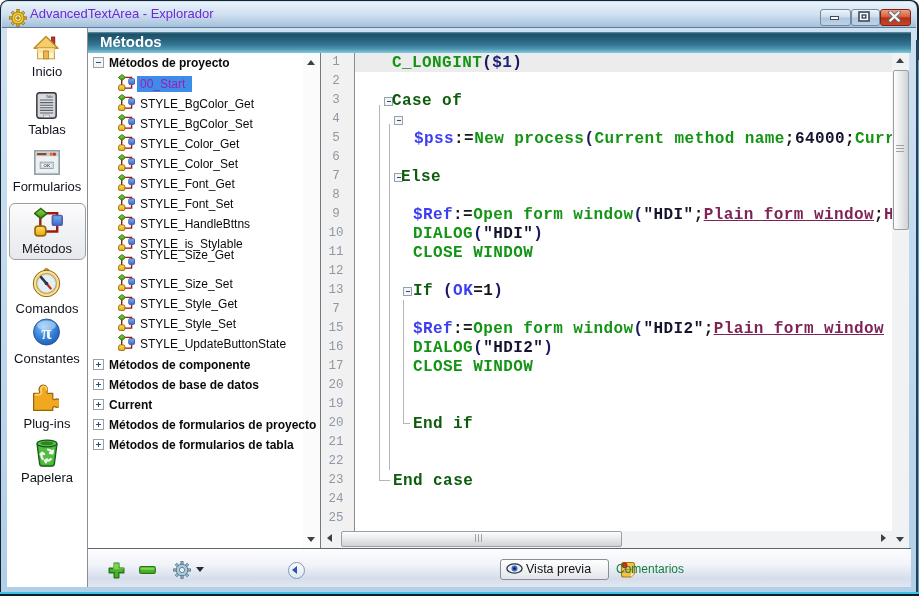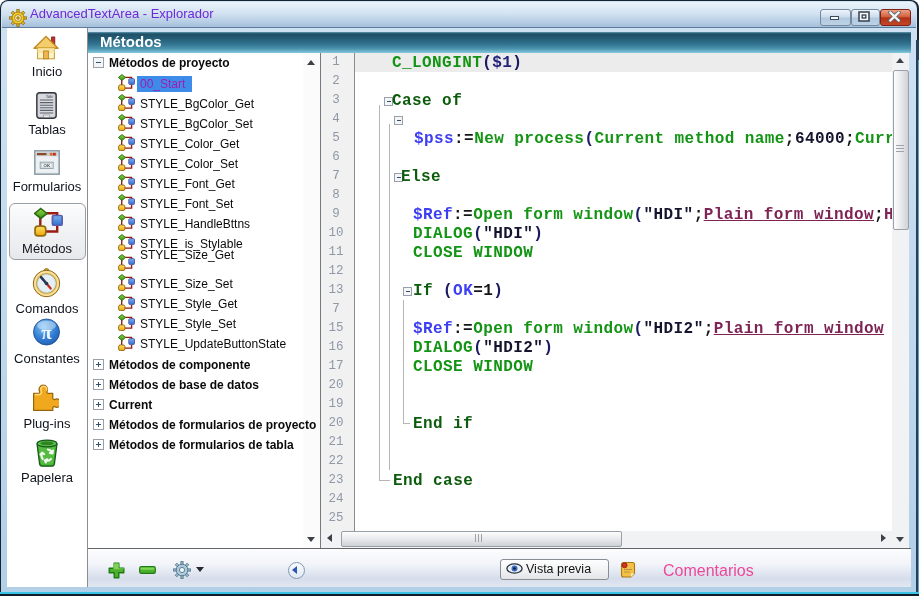--- a/index.html
+++ b/index.html
@@ -363,13 +363,13 @@
     <circle cx="8.5" cy="5.5" r="1.2" fill="#101828"></circle>
   </svg>
 <div class="ab" style="left:526px;top:562px;font-size:12.5px;color:#131313">Vista previa</div>
 
 <svg class="ab" style="left:620px;top:561px" width="16" height="17" viewBox="0 0 16 17">
 <path d="M1.5 3.5 a2 2 0 0 1 2 -2 h9 a2 2 0 0 1 2 2 v9 l-3.5 3.5 h-7.5 a2 2 0 0 1 -2 -2 z" fill="#f4c242" stroke="#a87818" stroke-width="1.1"></path>
 <path d="M14.5 12.5 l-3.5 0 l0 3.5 z" fill="#fdf2cc"></path>
 <circle cx="4.6" cy="4.3" r="2.5" fill="#d83020" stroke="#8a1a0e" stroke-width="0.8"></circle>
 <path d="M4 8.5 h8 M4 11 h6" stroke="#b89048" stroke-width="1"></path>
   </svg>
-<div class="ab" style="left:663px;top:562px;font-size:16px;color:#ec4899">Comentarios</div>
+<div class="ab" style="left:616px;top:562px;font-size:12px;color:#15803d">Comentarios</div>
 
 </body></html>

